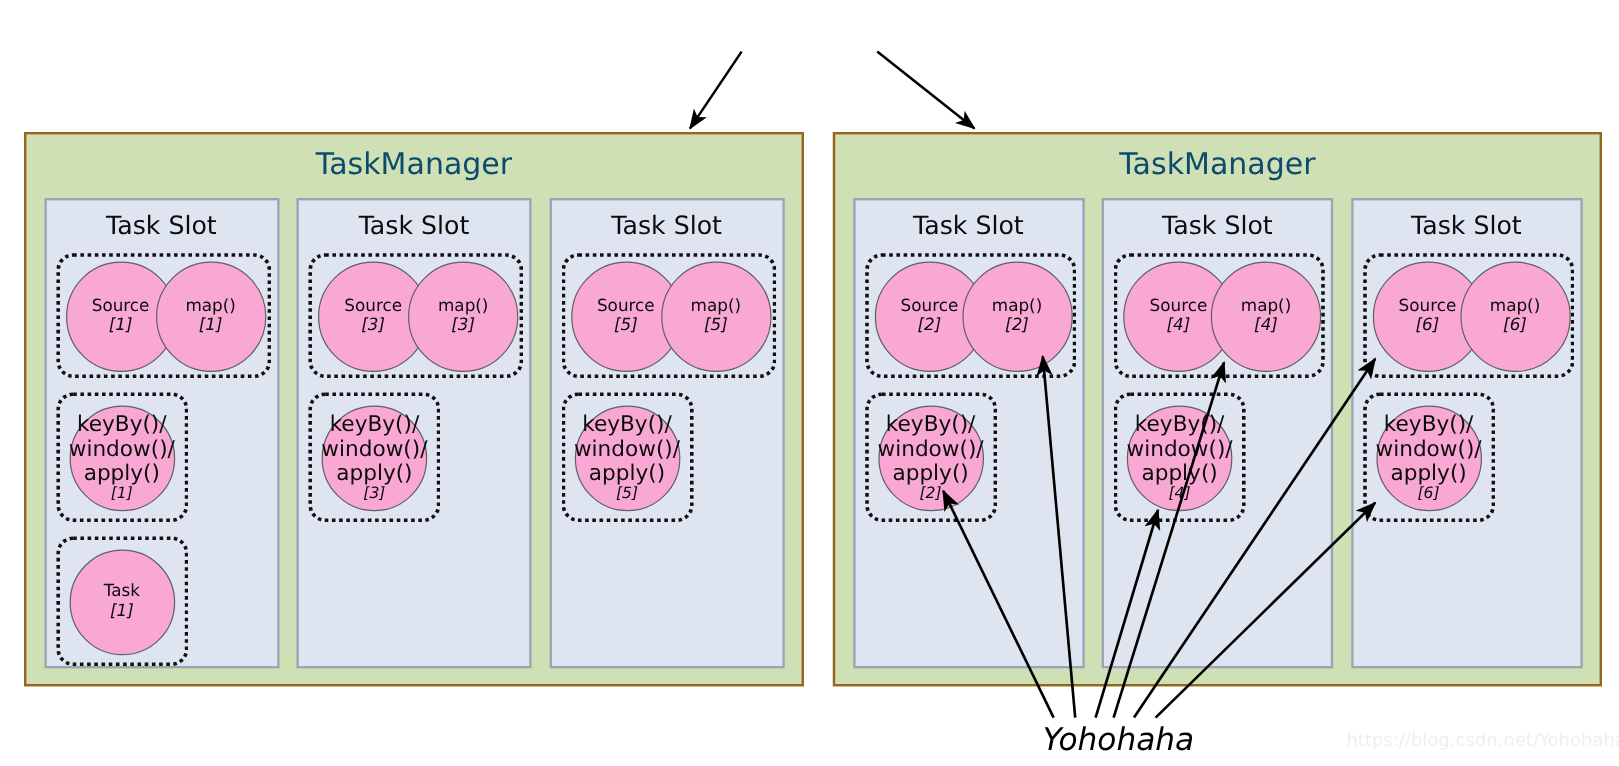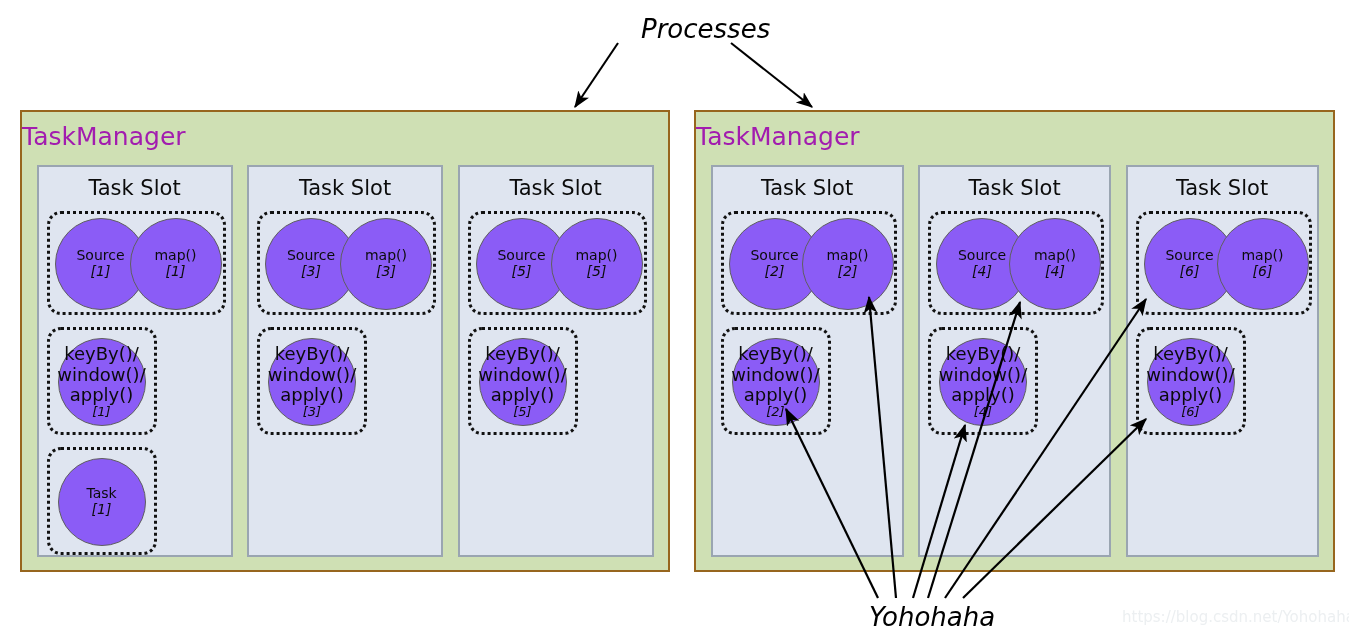--- a/index.html
+++ b/index.html
@@ -60,22 +60,23 @@
     box-sizing: border-box;
   }
   #taskmanager-1 { left: 20px; width: 650px; }
   #taskmanager-2 { left: 694px; width: 641px; }
 
   .tm-title {
     position: absolute;
     left: 0;
     top: 10px;
     width: 100%;
+    text-align: center;
     font-size: 25px;
-    color: #a21caf;
+    color: #0c4a6e;
     font-family: "DejaVu Sans", "Liberation Sans", sans-serif;
   }
 
   .slots-row {
     position: absolute;
     left: 0;
     top: 53px;
     width: 100%;
     height: 392px;
     display: flex;
@@ -133,21 +134,21 @@
     left: 8px;
     top: 280px;
     width: 110px;
     height: 108px;
   }
 
   
   .op-circle {
     position: absolute;
     border-radius: 50%;
-    background: #8b5cf6;
+    background: #f9a8d4;
     border: 1.5px solid #5f5f5f;
     display: flex;
     flex-direction: column;
     align-items: center;
     justify-content: center;
     line-height: 1.12;
     color: #0b0b0b;
     box-sizing: border-box;
   }
   .op-name {
@@ -200,21 +201,20 @@
     height: 638px;
     pointer-events: none;
     z-index: 40;
   }
 </style>
 </head>
 <body>
 
 <div id="stage">
 
-  <div class="callout-label" id="processes-label">Processes</div>
 
   <div class="taskmanager tm-wide" id="taskmanager-1">
     <div class="tm-title">TaskManager</div>
     <div class="slots-row">
 
       <div class="task-slot">
         <div class="slot-title">Task Slot</div>
         <div class="task-group group-chain">
           <div class="op-circle circle-source">
             <span class="op-name">Source</span>

